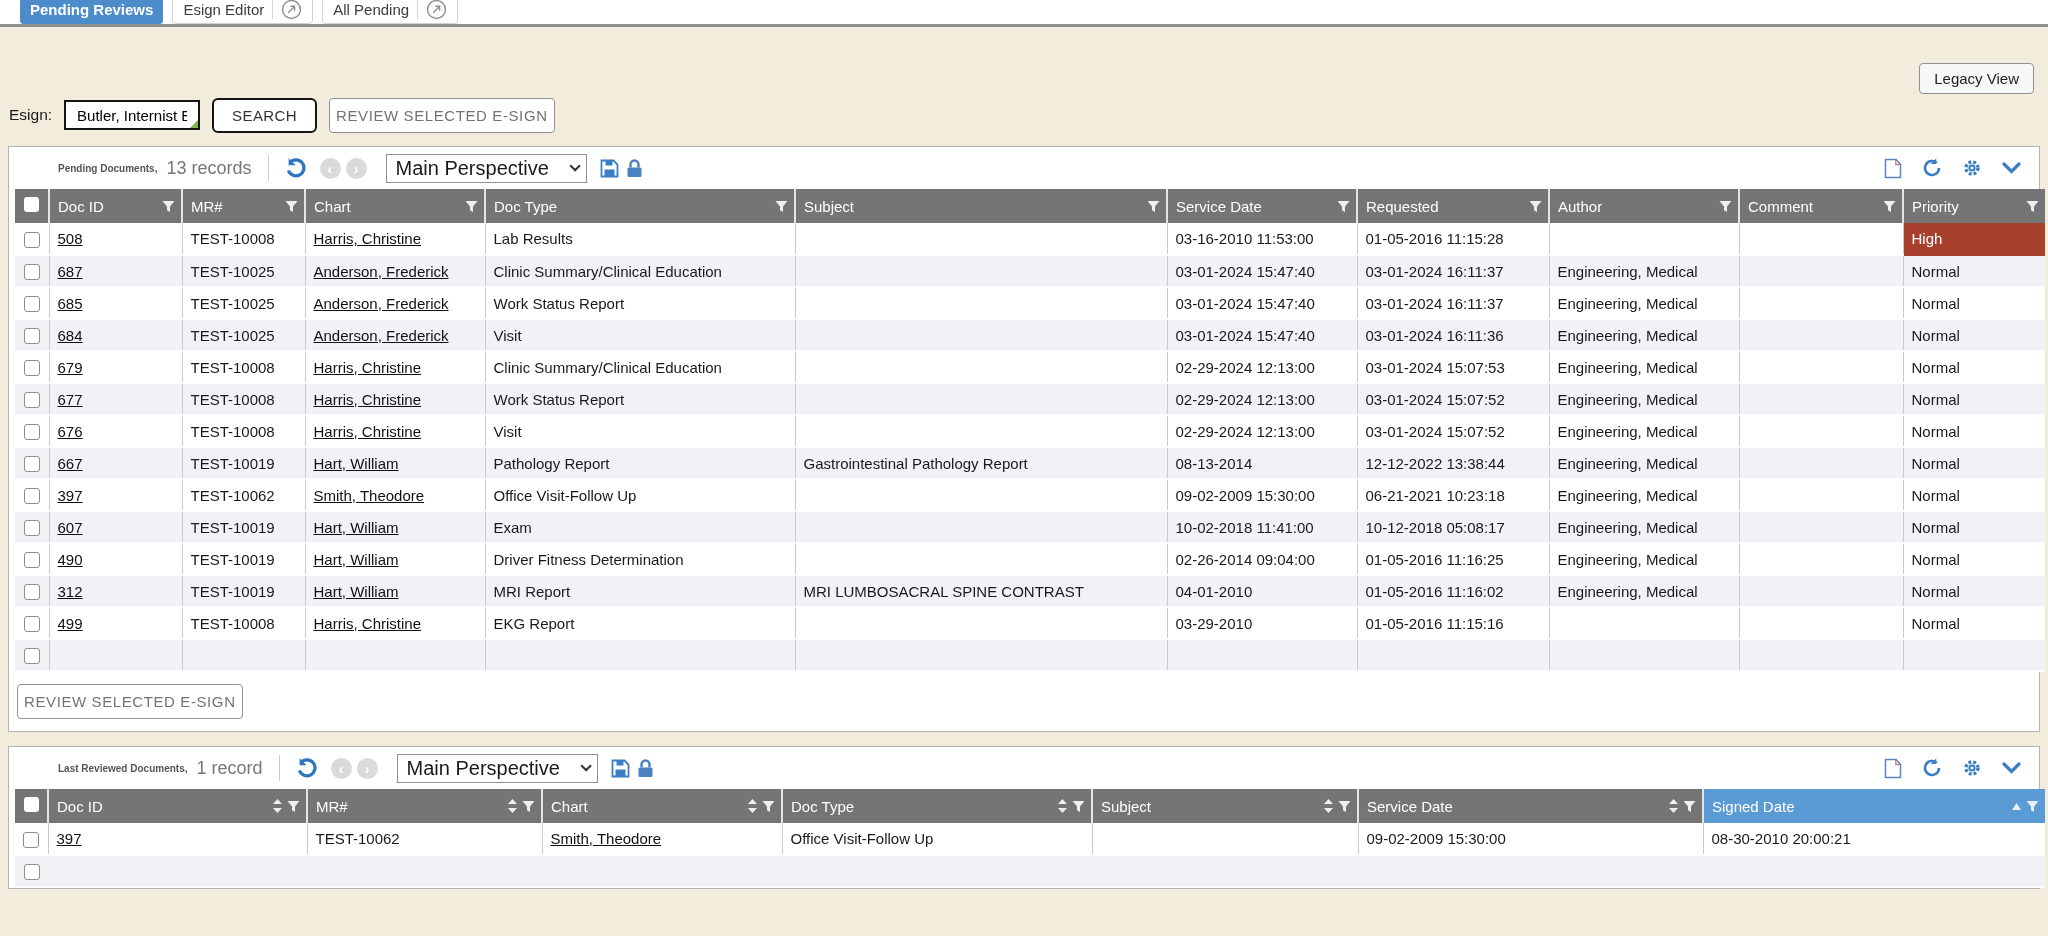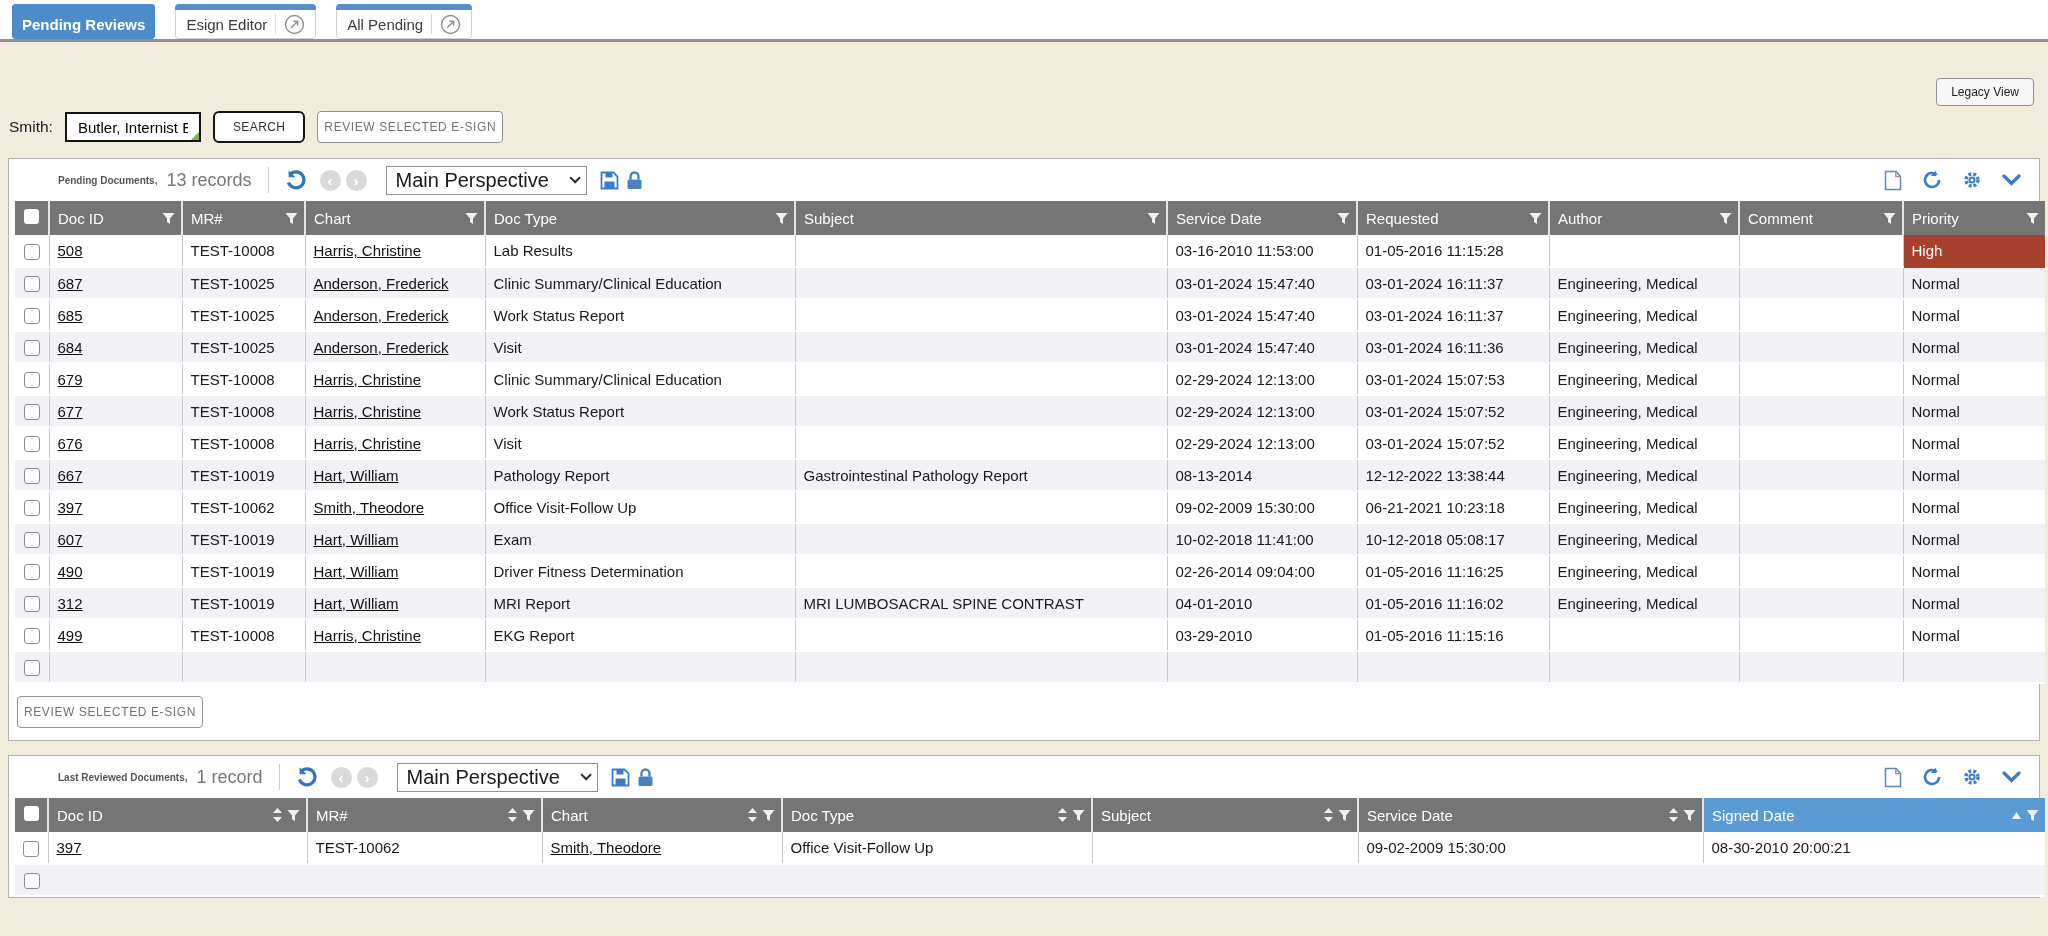--- a/index.html
+++ b/index.html
@@ -5,35 +5,35 @@
   :root{
     --accent:#3b7ec6; --header-gray:#757575; --high-red:#a8402e;
     --sorted-blue:#5b9bd5; --page-bg:#f1ecdc; --alt-row:#f1f1f6;
   }
   *{box-sizing:border-box;}
   html,body{margin:0;padding:0;}
   body{width:2048px;height:936px;background:var(--page-bg);
        font-family:"Liberation Sans",sans-serif;font-size:15px;color:#1a1a1a;overflow:hidden;}
 
   
-  .tabbar{background:#fff;height:42px;border-bottom:3px solid #8f8f8f;
-          display:flex;align-items:flex-end;padding-left:12px;gap:20px;}
+  .tabbar{background:#fff;height:27px;border-bottom:3px solid #8f8f8f;
+          display:flex;align-items:flex-end;padding-left:20px;gap:9px;}
   .tab{height:35px;border-radius:4px;overflow:hidden;display:flex;flex-direction:column;min-width:120px;cursor:pointer;}
   .tab .strip{height:6px;background:#5590cd;flex:0 0 auto;}
   .tab .tbody{flex:1;display:flex;align-items:center;padding:0 10px;gap:8px;background:#fff;
               border:1px solid #d2d2d2;border-top:none;border-radius:0 0 4px 4px;color:#3c3c3c;}
   .tab.active{background:#4d8cca;}
   .tab.active .strip{background:#4d8cca;}
   .tab.active .tbody{background:#4d8cca;border:none;color:#fff;font-weight:bold;}
   .tab .sep{width:1px;height:20px;background:#d6d6d6;}
 
   
   .legacy-row{display:flex;justify-content:flex-end;padding:36px 14px 0;}
   .btn{background:#fff;border:1px solid #909090;border-radius:4px;padding:6px 14px;
-       font-family:inherit;font-size:12px;color:#222;cursor:pointer;}
+       font-family:inherit;font-size:15px;color:#222;cursor:pointer;}
   .legacy-btn{background:#f7f7f7;}
   .user-row{display:flex;align-items:center;gap:12px;padding:4px 0 0 9px;height:38px;}
   .user-label{font-size:15.5px;}
   .inputwrap{position:relative;display:inline-block;}
   .user-input{width:136px;height:30px;border:2px solid #141414;padding:2px 11px;font-family:inherit;font-size:15px;background:#fff;}
   .inputwrap::after{content:"";position:absolute;right:2px;bottom:2px;border-style:solid;
        border-width:0 0 8px 8px;border-color:transparent transparent #7ab648 transparent;}
   .search-btn{border:2px solid #141414;border-radius:6px;padding:7px 18px;color:#333;letter-spacing:.4px;}
   .review-btn{padding:8px 6px;color:#737373;letter-spacing:.6px;}
 
@@ -109,21 +109,21 @@
       </span>
     </div>
   </div>
 </div>
 
 <div class="legacy-row">
   <button class="btn legacy-btn">Legacy View</button>
 </div>
 
 <div class="user-row">
-  <span class="user-label">Smith:</span>
+  <span class="user-label">Esign:</span>
   <span class="inputwrap">
     <input class="user-input" value="Butler, Internist E." style="">
   </span>
   <button class="btn search-btn">SEARCH</button>
   <button class="btn review-btn">REVIEW SELECTED E-SIGN</button>
 </div>
 
 <div class="panel">
   <div class="toolbar">
     <span class="tbl-title">Pending Documents,</span>

